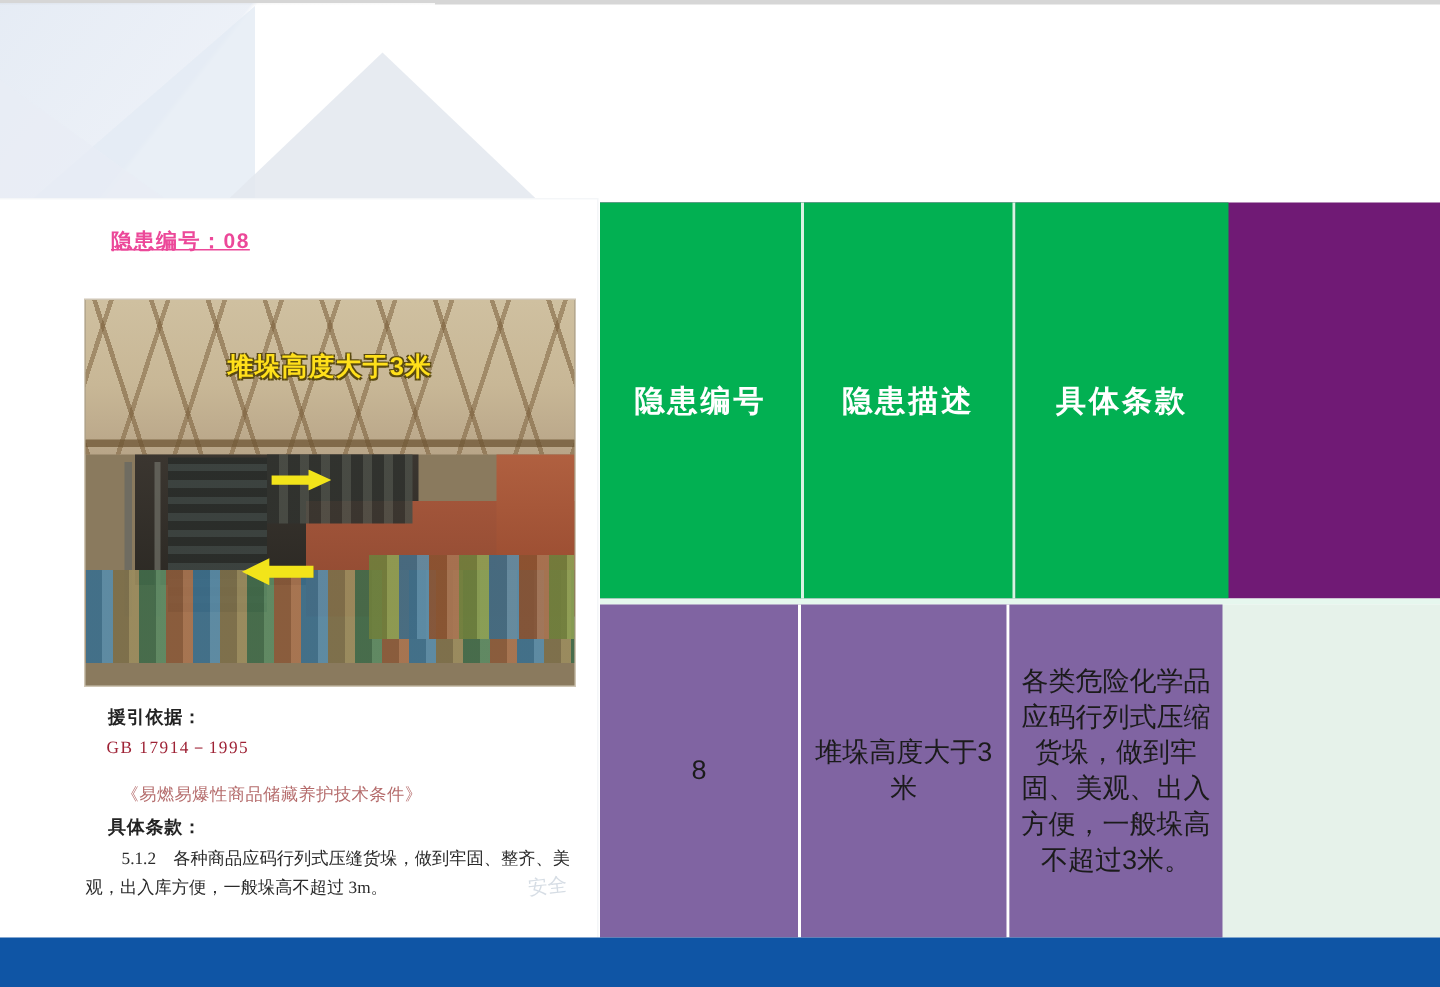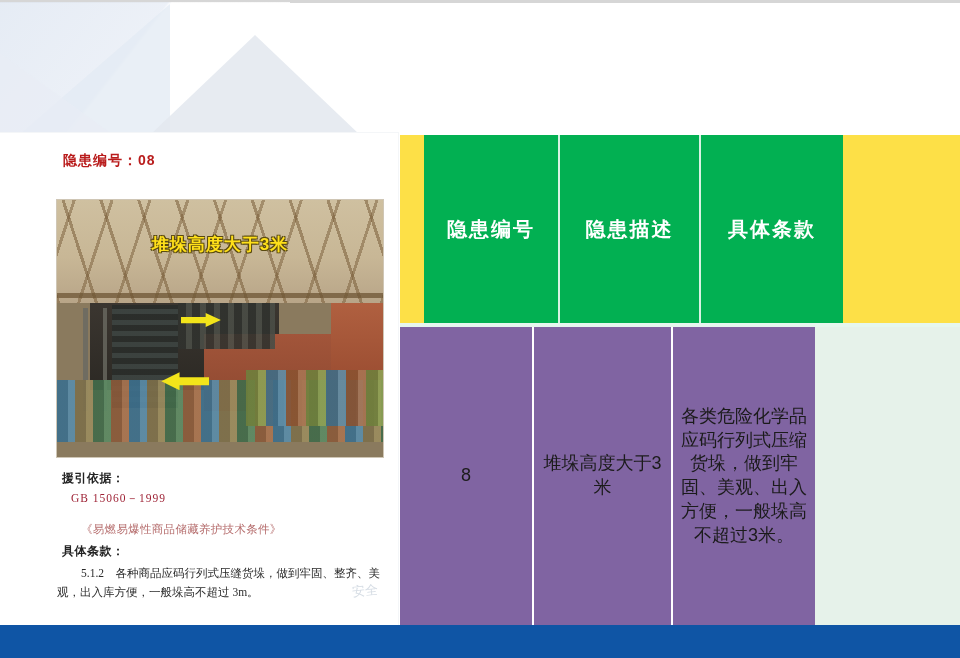--- a/index.html
+++ b/index.html
@@ -36,24 +36,25 @@
     border-bottom:90px solid #e8edf5;opacity:.7;
   }
 
   
   .left-card{
     position:absolute;left:0;top:133px;width:398px;height:492px;
     background:#ffffff;
     box-shadow:0 0 0 1px #f4f6f8;
   }
   .hazard-no{
-    position:absolute;left:63px;top:152px;
+    position:absolute;left:74px;top:152px;
     font-size:14px;font-weight:700;letter-spacing:1px;
-    color:#b91c1c;
+    color:#ec4899;
     white-space:nowrap;
+    text-decoration:underline;
   }
 
   
   .photo{
     position:absolute;left:57px;top:200px;width:326px;height:257px;
     overflow:hidden;background:#8a7a5e;
     box-shadow:0 0 0 1px #cfc6b5;
   }
   .ph-sky{
     position:absolute;left:0;top:0;width:100%;height:40%;
@@ -138,21 +139,21 @@
     left:32%;top:67%;width:48px;height:18px;
     background:#f2e41a;
     clip-path:polygon(100% 28%,38% 28%,38% 0,0 50%,38% 100%,38% 72%,100% 72%);
     filter:drop-shadow(0 0 1px #7a6a10);
   }
 
   
   .txt-block{position:absolute;left:57px;top:470px;width:330px;}
   .t-head{
     font-size:12px;font-weight:700;color:#232323;
-    margin:0 0 4px 5px;letter-spacing:.5px;
+    margin:0 0 4px 15px;letter-spacing:.5px;
     font-family:"Liberation Serif","DejaVu Serif",serif;
   }
   .t-std{
     font-size:11.5px;color:#9e2235;margin:0 0 3px 14px;letter-spacing:1px;
     font-family:"Liberation Serif","DejaVu Serif",serif;
   }
   .t-title{
     font-size:11.5px;color:#b56c6c;margin:16px 0 6px 24px;letter-spacing:.3px;
     font-family:"Liberation Serif","DejaVu Serif",serif;
   }
@@ -166,21 +167,21 @@
     font-size:13px;color:#c9d2dc;opacity:.75;white-space:nowrap;
     transform:rotate(-6deg);
   }
 
   
   .table{
     position:absolute;left:400px;top:135px;width:560px;height:490px;
     display:flex;flex-direction:column;
   }
   .thead{
-    display:flex;height:188px;background:#fde047;padding-left:24px;
+    display:flex;height:264px;background:#701a75;
   }
   .tgap{height:4px;background:#e6f7ee;}
   .tbody{display:flex;flex:1;background:#e6f2ea;}
   .hcell{
     flex:0 0 auto;background:#02b052;
     display:flex;align-items:center;justify-content:center;
     color:#ffffff;font-size:20px;font-weight:700;letter-spacing:2px;
     border-right:2px solid #d8f2e2;
     font-family:"Liberation Serif","DejaVu Serif",serif;
   }
@@ -237,21 +238,21 @@
     <div class="ph-floor"></div>
     <div class="ph-drums"></div>
     <div class="ph-drums2"></div>
     <div class="arrow arrow-r"></div>
     <div class="arrow arrow-l"></div>
     <div class="ph-caption">堆垛高度大于3米</div>
   </div>
 
   <div class="txt-block">
     <p class="t-head">援引依据：</p>
-    <p class="t-std">GB  15060－1999</p>
+    <p class="t-std">GB  17914－1995</p>
     <p class="t-title">《易燃易爆性商品储藏养护技术条件》</p>
     <p class="t-head">具体条款：</p>
     <p class="t-body">5.1.2　各种商品应码行列式压缝货垛，做到牢固、整齐、美观，出入库方便，一般垛高不超过 3m。</p>
   </div>
 
   <div class="watermark">安全</div>
 
   <div class="table">
 
     <div class="thead">

